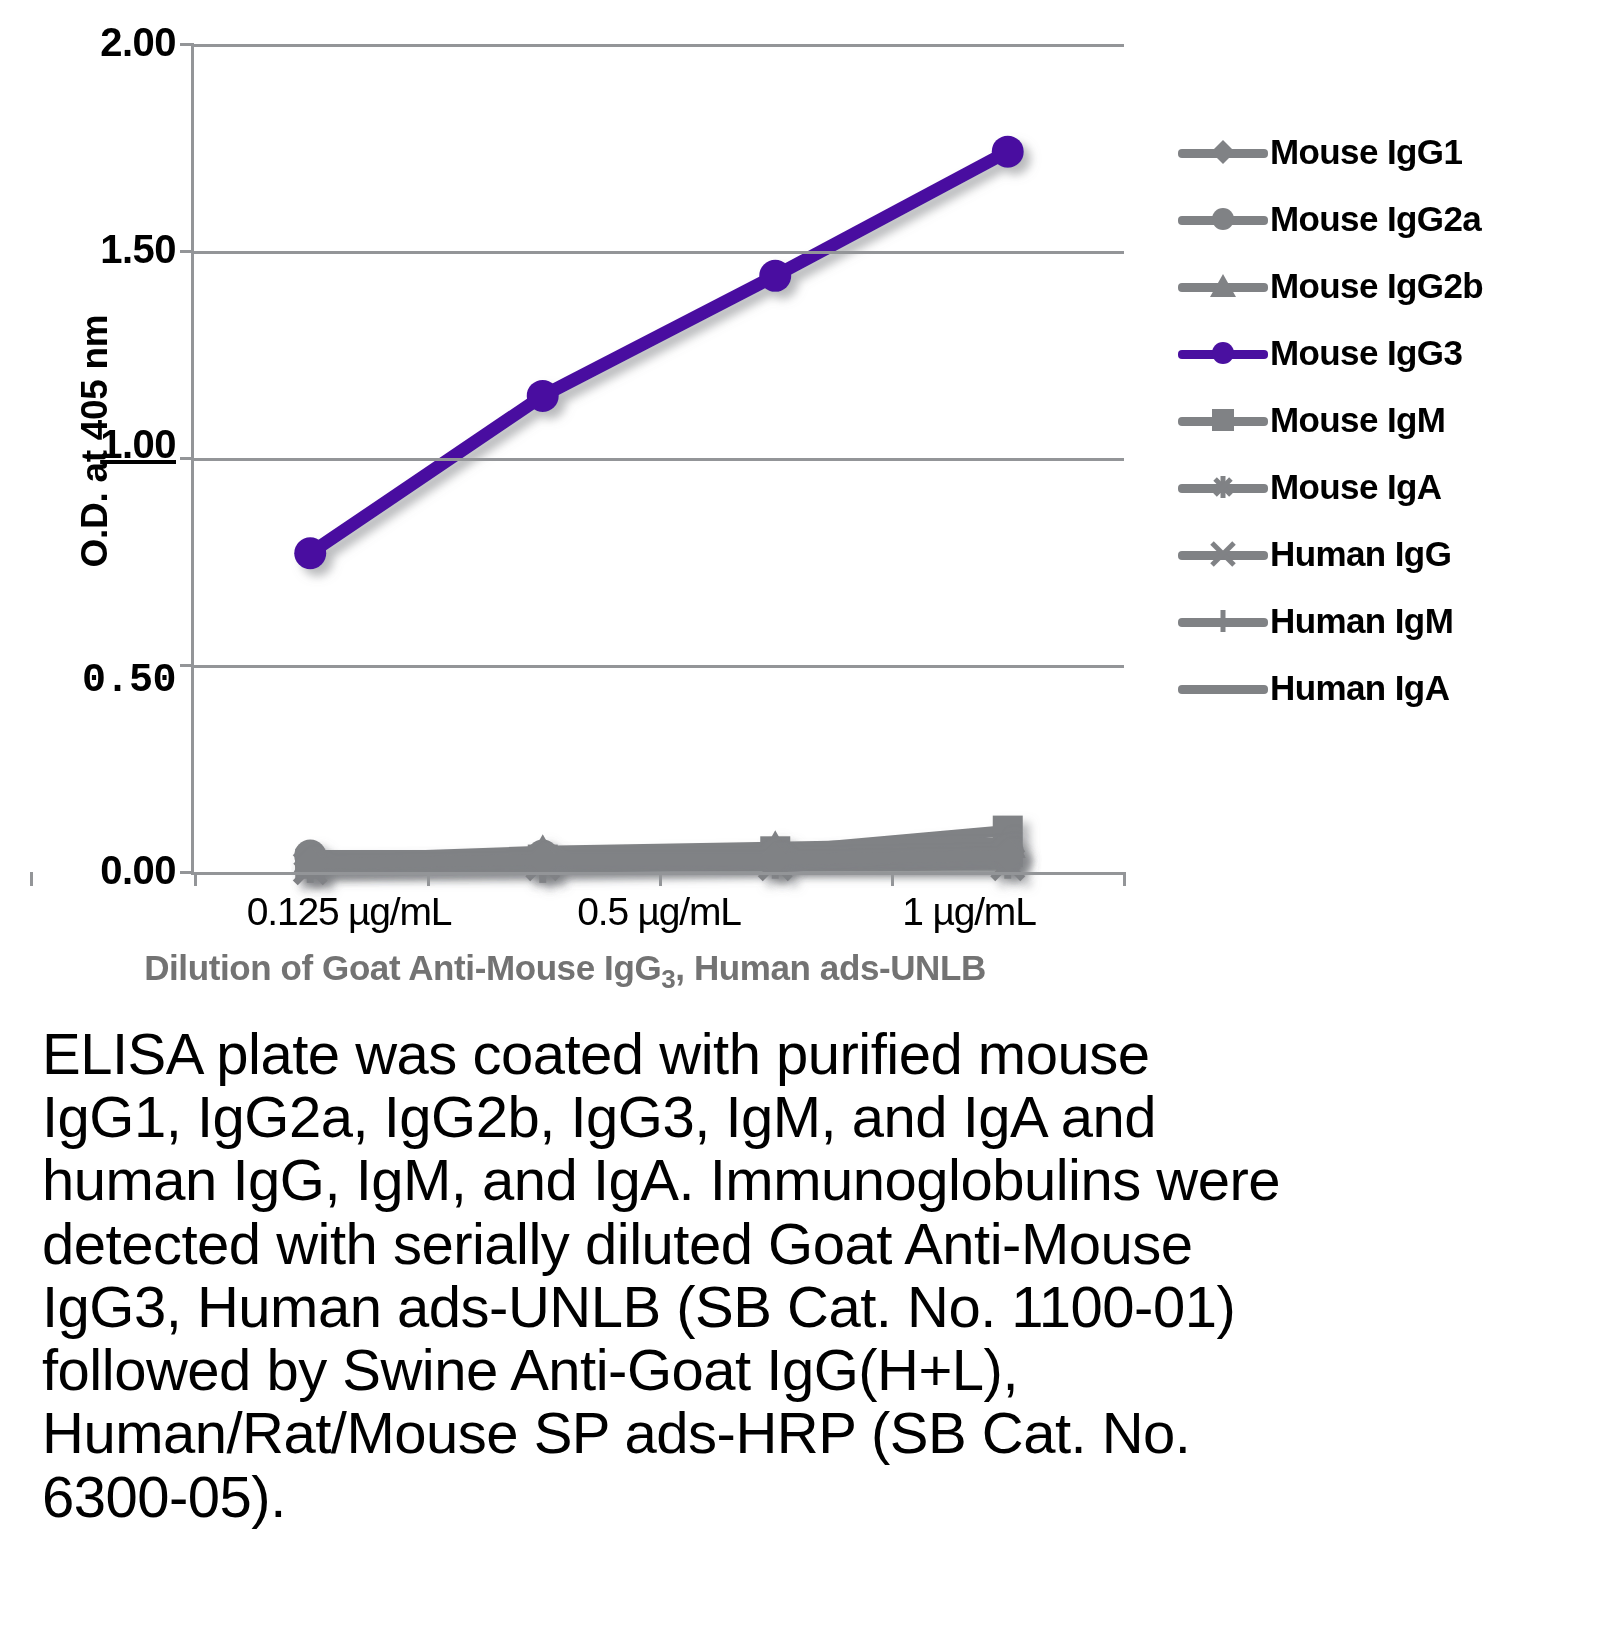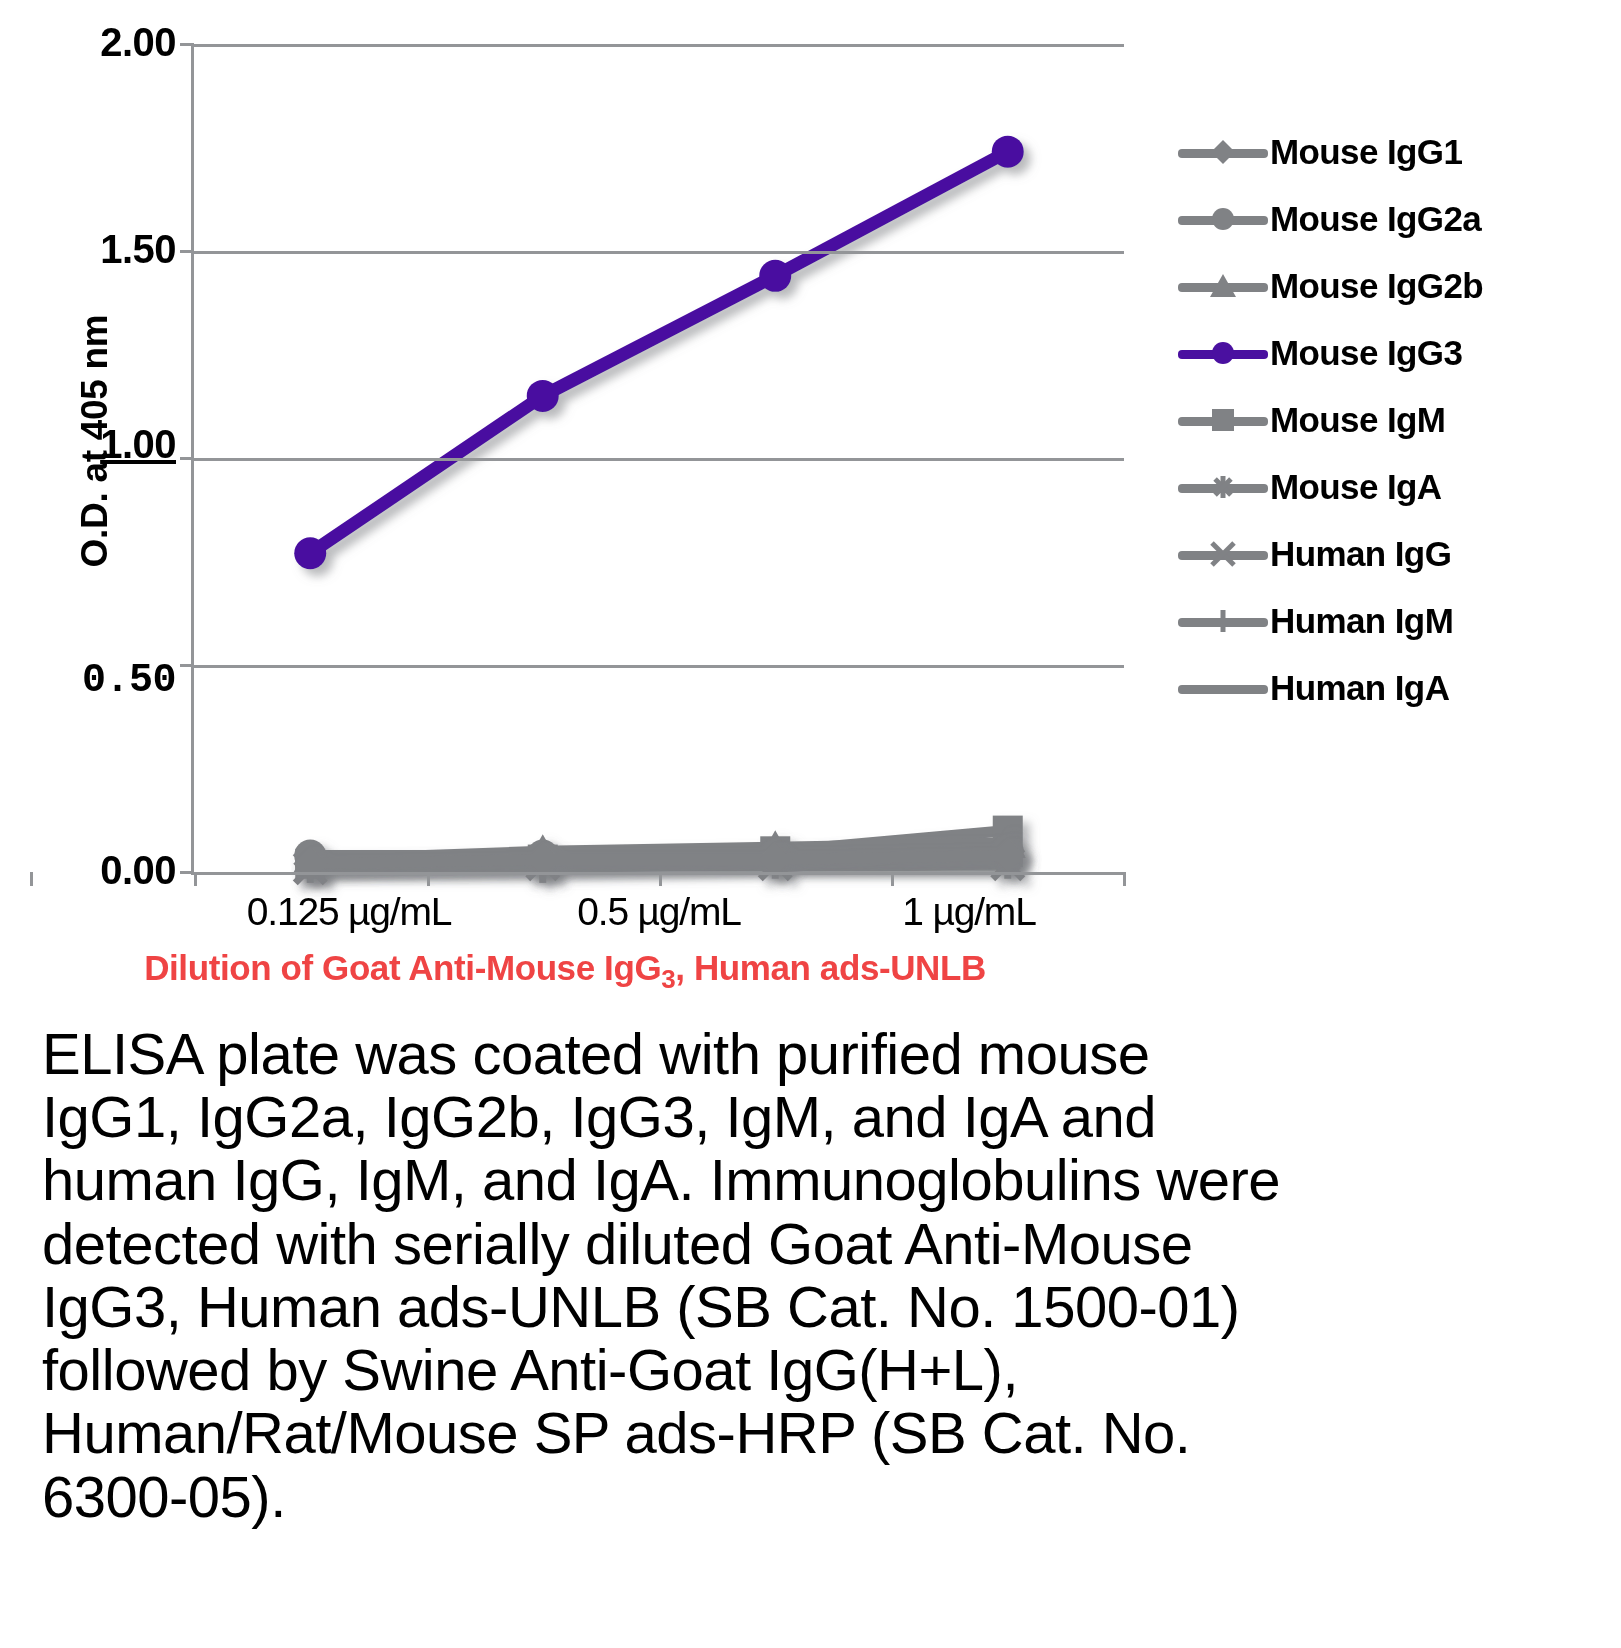--- a/index.html
+++ b/index.html
@@ -40,21 +40,21 @@
   .x-axis-labels{
     position:absolute;left:194px;top:890px;width:930px;height:56px;
     display:flex;
   }
   .x-axis-labels div{
     flex:1;text-align:center;font-size:39px;color:#000;
     font-family:"Liberation Sans", sans-serif;letter-spacing:-1.2px;
   }
   .x-axis-title{
     position:absolute;left:0;top:948px;width:1130px;text-align:center;
-    font-size:35px;font-weight:700;color:#ef4444;letter-spacing:-0.4px;
+    font-size:35px;font-weight:700;color:#737373;letter-spacing:-0.4px;
   }
   .x-axis-title sub{font-size:26px;}
 
   
   .legend{position:absolute;left:1178px;top:118px;width:440px;}
   .legend-row{display:flex;align-items:center;height:67px;}
   .legend-swatch{width:90px;height:40px;position:relative;flex:0 0 90px;}
   .legend-line{position:absolute;left:0;top:17px;width:90px;height:9px;border-radius:4px;}
   .legend-label{
     font-size:35px;font-weight:700;color:#000;white-space:nowrap;
@@ -344,19 +344,19 @@
           <div class="legend-label">Human IgA</div>
         </div>
       </div>
   </div>
 
   <div class="caption" id="caption">
       <span>ELISA plate was coated with purified mouse</span>
       <span>IgG1, IgG2a, IgG2b, IgG3, IgM, and IgA and</span>
       <span>human IgG, IgM, and IgA.  Immunoglobulins were</span>
       <span>detected with serially diluted Goat Anti-Mouse</span>
-      <span>IgG3, Human ads-UNLB (SB Cat. No. 1500-01)</span>
+      <span>IgG3, Human ads-UNLB (SB Cat. No. 1100-01)</span>
       <span>followed by Swine Anti-Goat IgG(H+L),</span>
       <span>Human/Rat/Mouse SP ads-HRP (SB Cat. No.</span>
       <span>6300-05).</span>
     </div>
 
 </div>
 
 </body></html>

